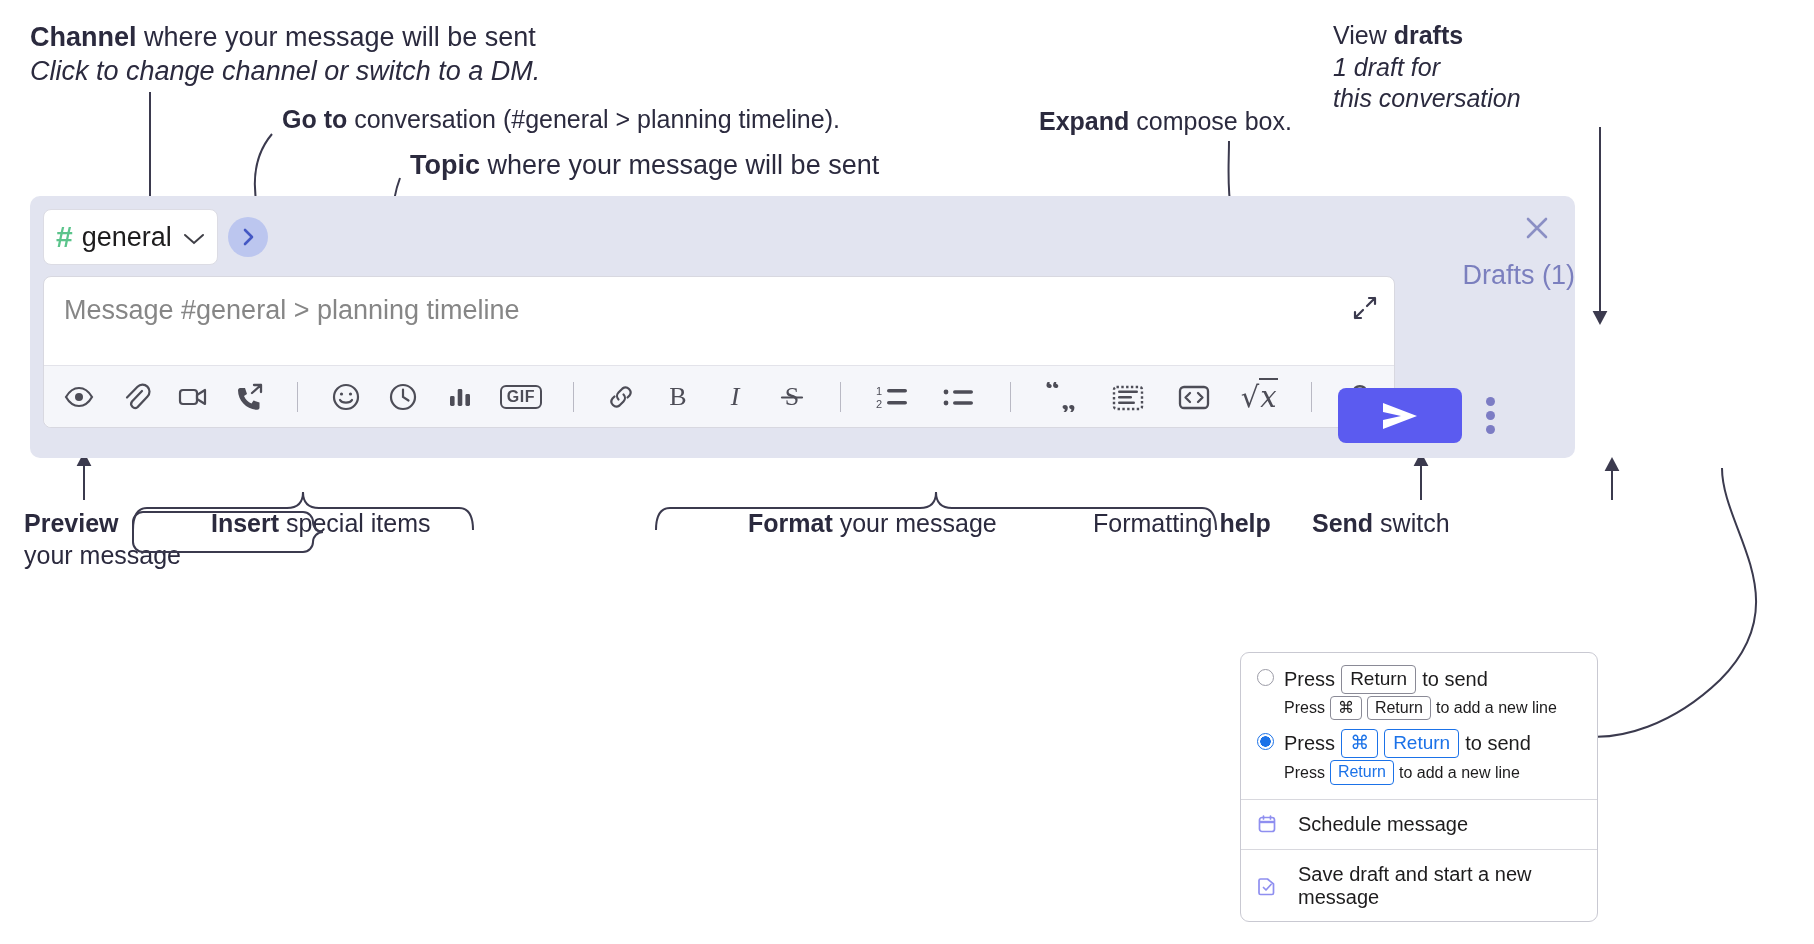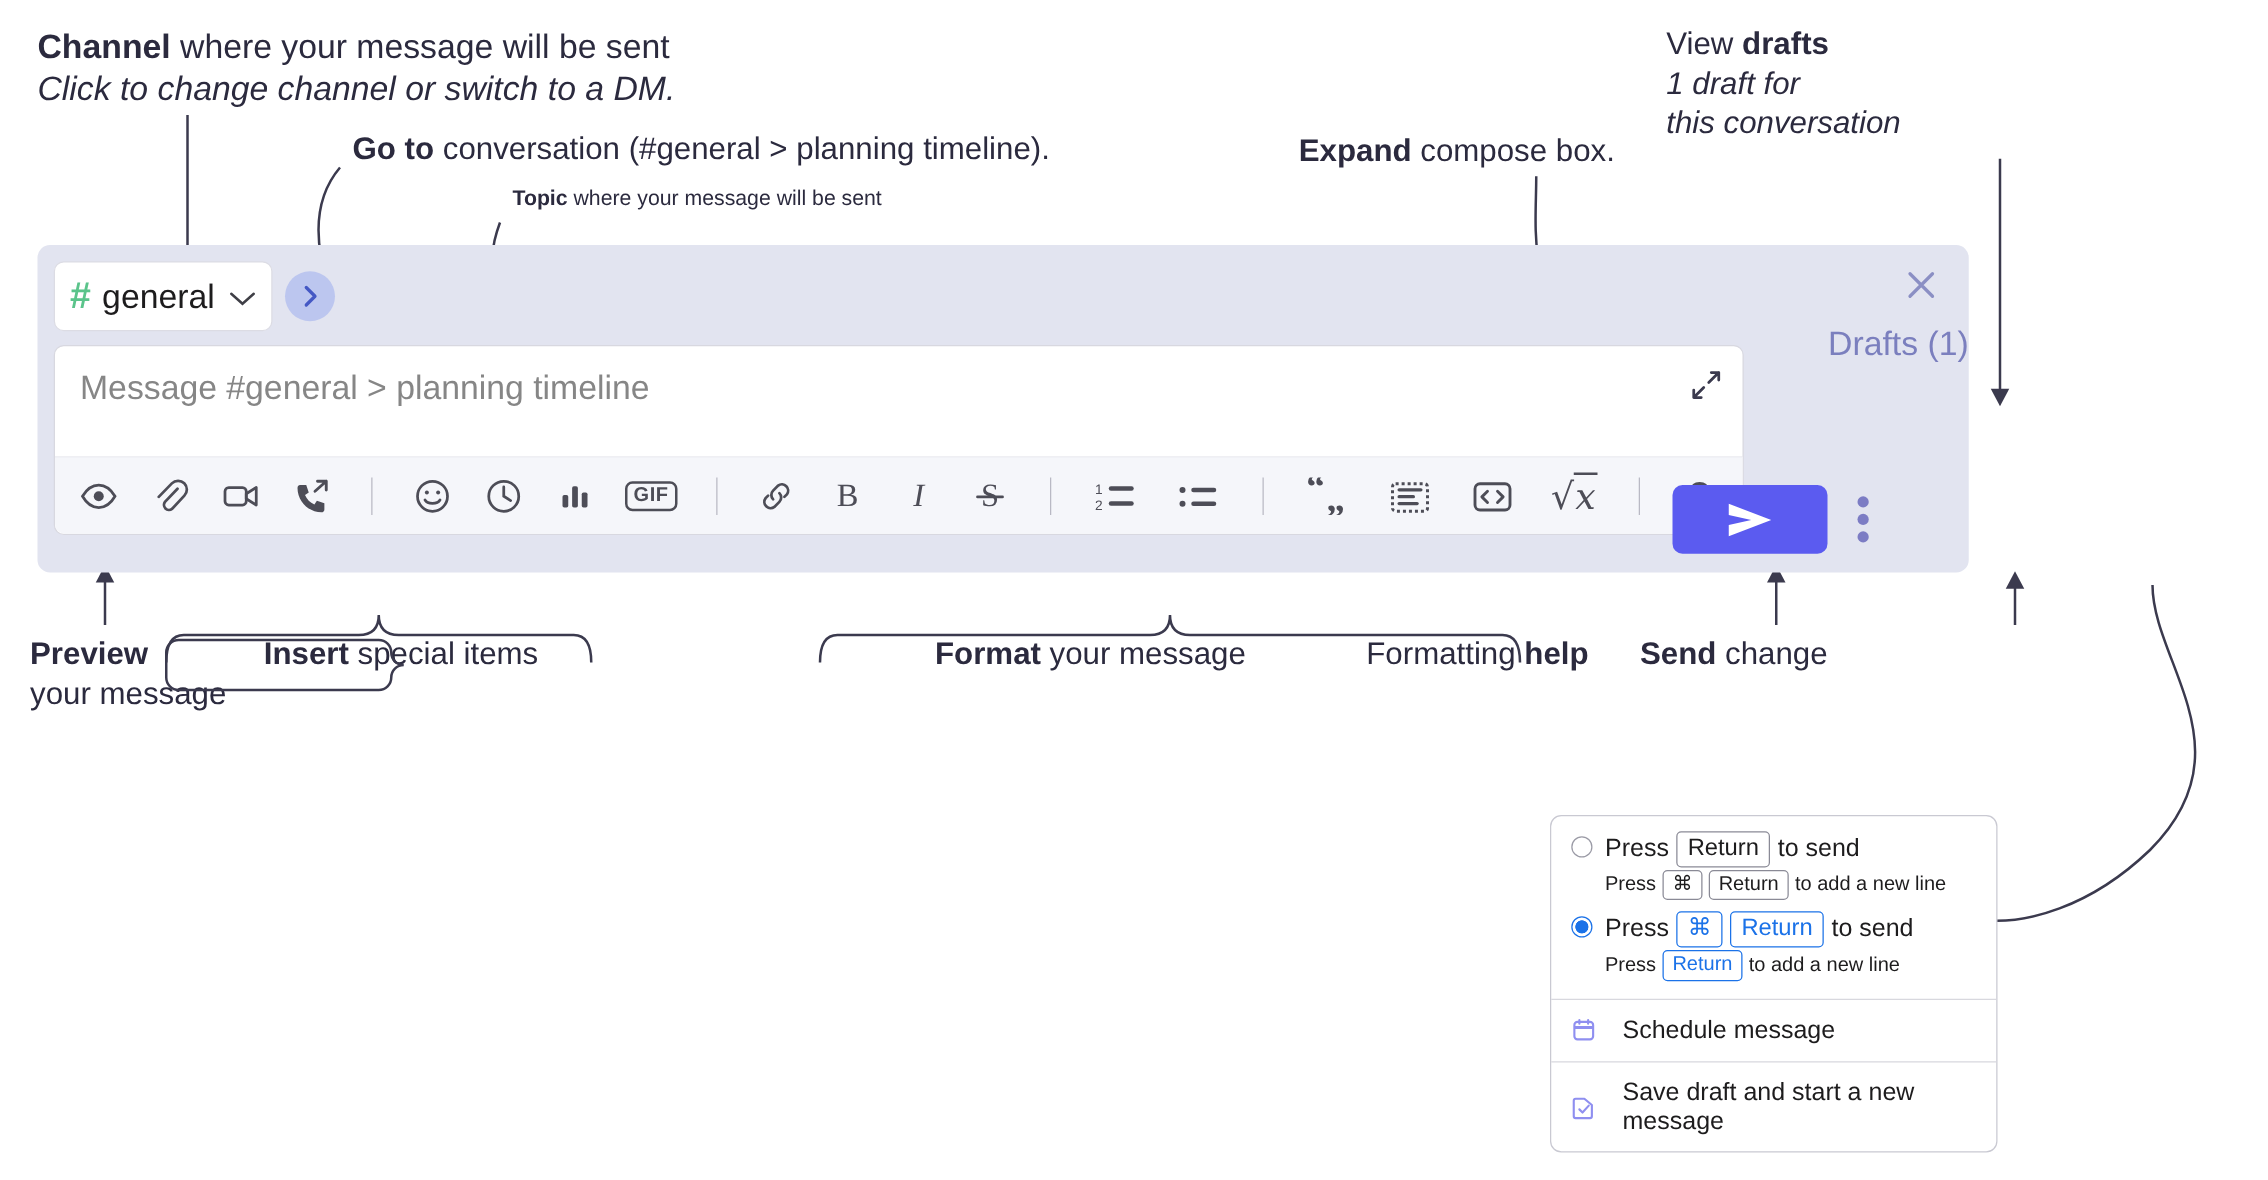--- a/index.html
+++ b/index.html
@@ -14,21 +14,21 @@
   }
 
   .canvas { position:absolute; inset:0; }
 
   
   .anno { position:absolute; color:#2b2a3e; line-height:1.26; }
   .anno b { font-weight:700; }
   .anno i { font-style:italic; }
   .a-top-left   { left:30px;  top:20px;   font-size:27px; }
   .a-goto       { left:282px; top:104px;  font-size:25px; }
-  .a-topic      { left:410px; top:148px;  font-size:17px; }
+  .a-topic      { left:410px; top:148px;  font-size:27px; }
   .a-expand     { left:1039px;top:106px;  font-size:25px; }
   .a-drafts     { left:1333px;top:20px;   font-size:25px; }
   .a-preview    { left:24px;  top:508px;  font-size:25px; }
   .a-insert     { left:211px; top:508px;  font-size:25px; }
   .a-format     { left:748px; top:508px;  font-size:25px; }
   .a-help       { left:1093px;top:508px;  font-size:25px; }
   .a-send       { left:1312px;top:508px;  font-size:25px; }
   .a-compose    { left:1392px;top:575px;  font-size:25px; width:180px;}
 
   
@@ -165,21 +165,21 @@
 
   <div class="anno a-format">
     <b>Format</b><span> your message</span>
   </div>
 
   <div class="anno a-help">
     <span>Formatting </span><b>help</b>
   </div>
 
   <div class="anno a-send">
-    <b>Send</b><span> change</span>
+    <b>Send</b><span> switch</span>
   </div>
 
 
   <svg class="lines" viewBox="0 0 1814 944" fill="none" stroke="#3b3a4e" stroke-width="2">
     <defs>
       <marker id="arr" markerWidth="9" markerHeight="9" refX="5" refY="4.5" orient="auto">
         <path d="M0.5,0.8 L7.5,4.5 L0.5,8.2 z" fill="#3b3a4e" stroke="none"></path>
       </marker>
     </defs>
 

